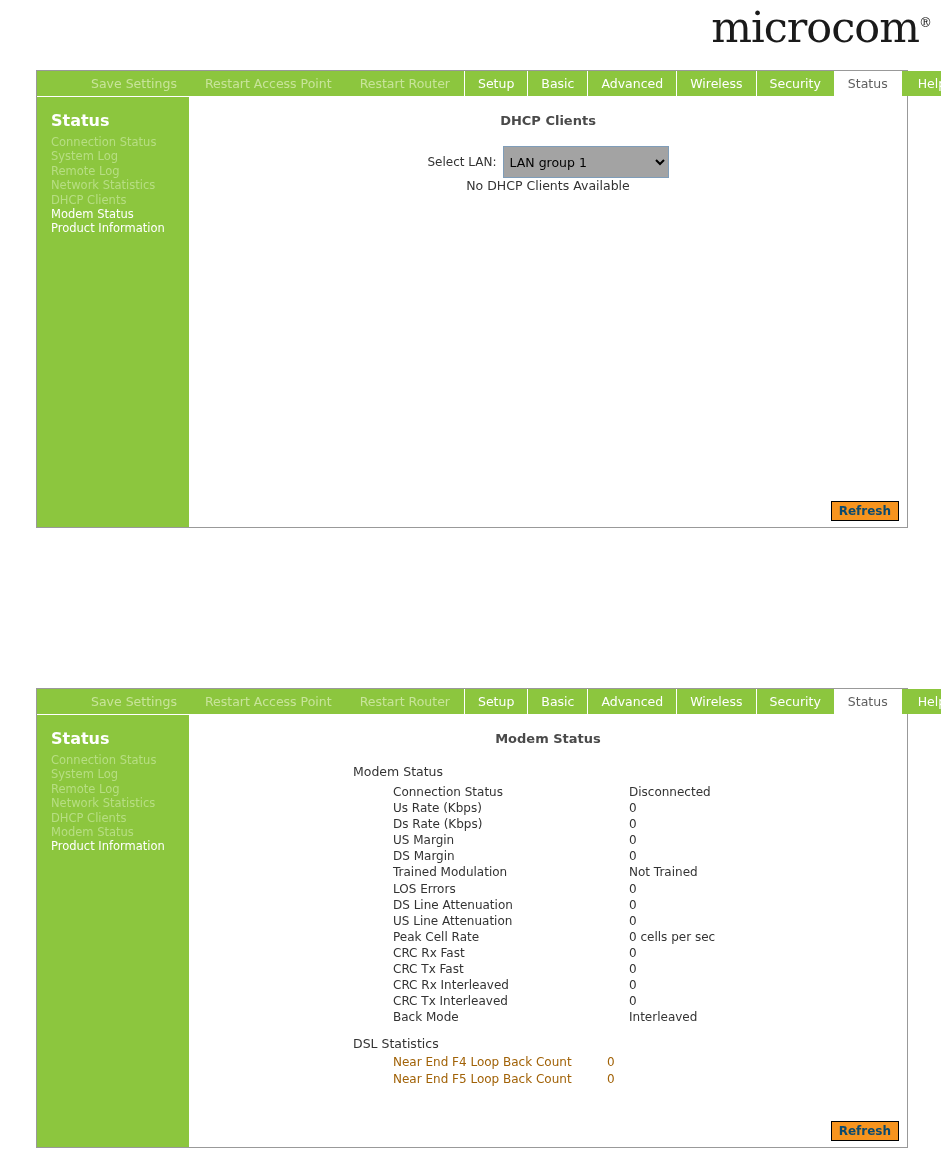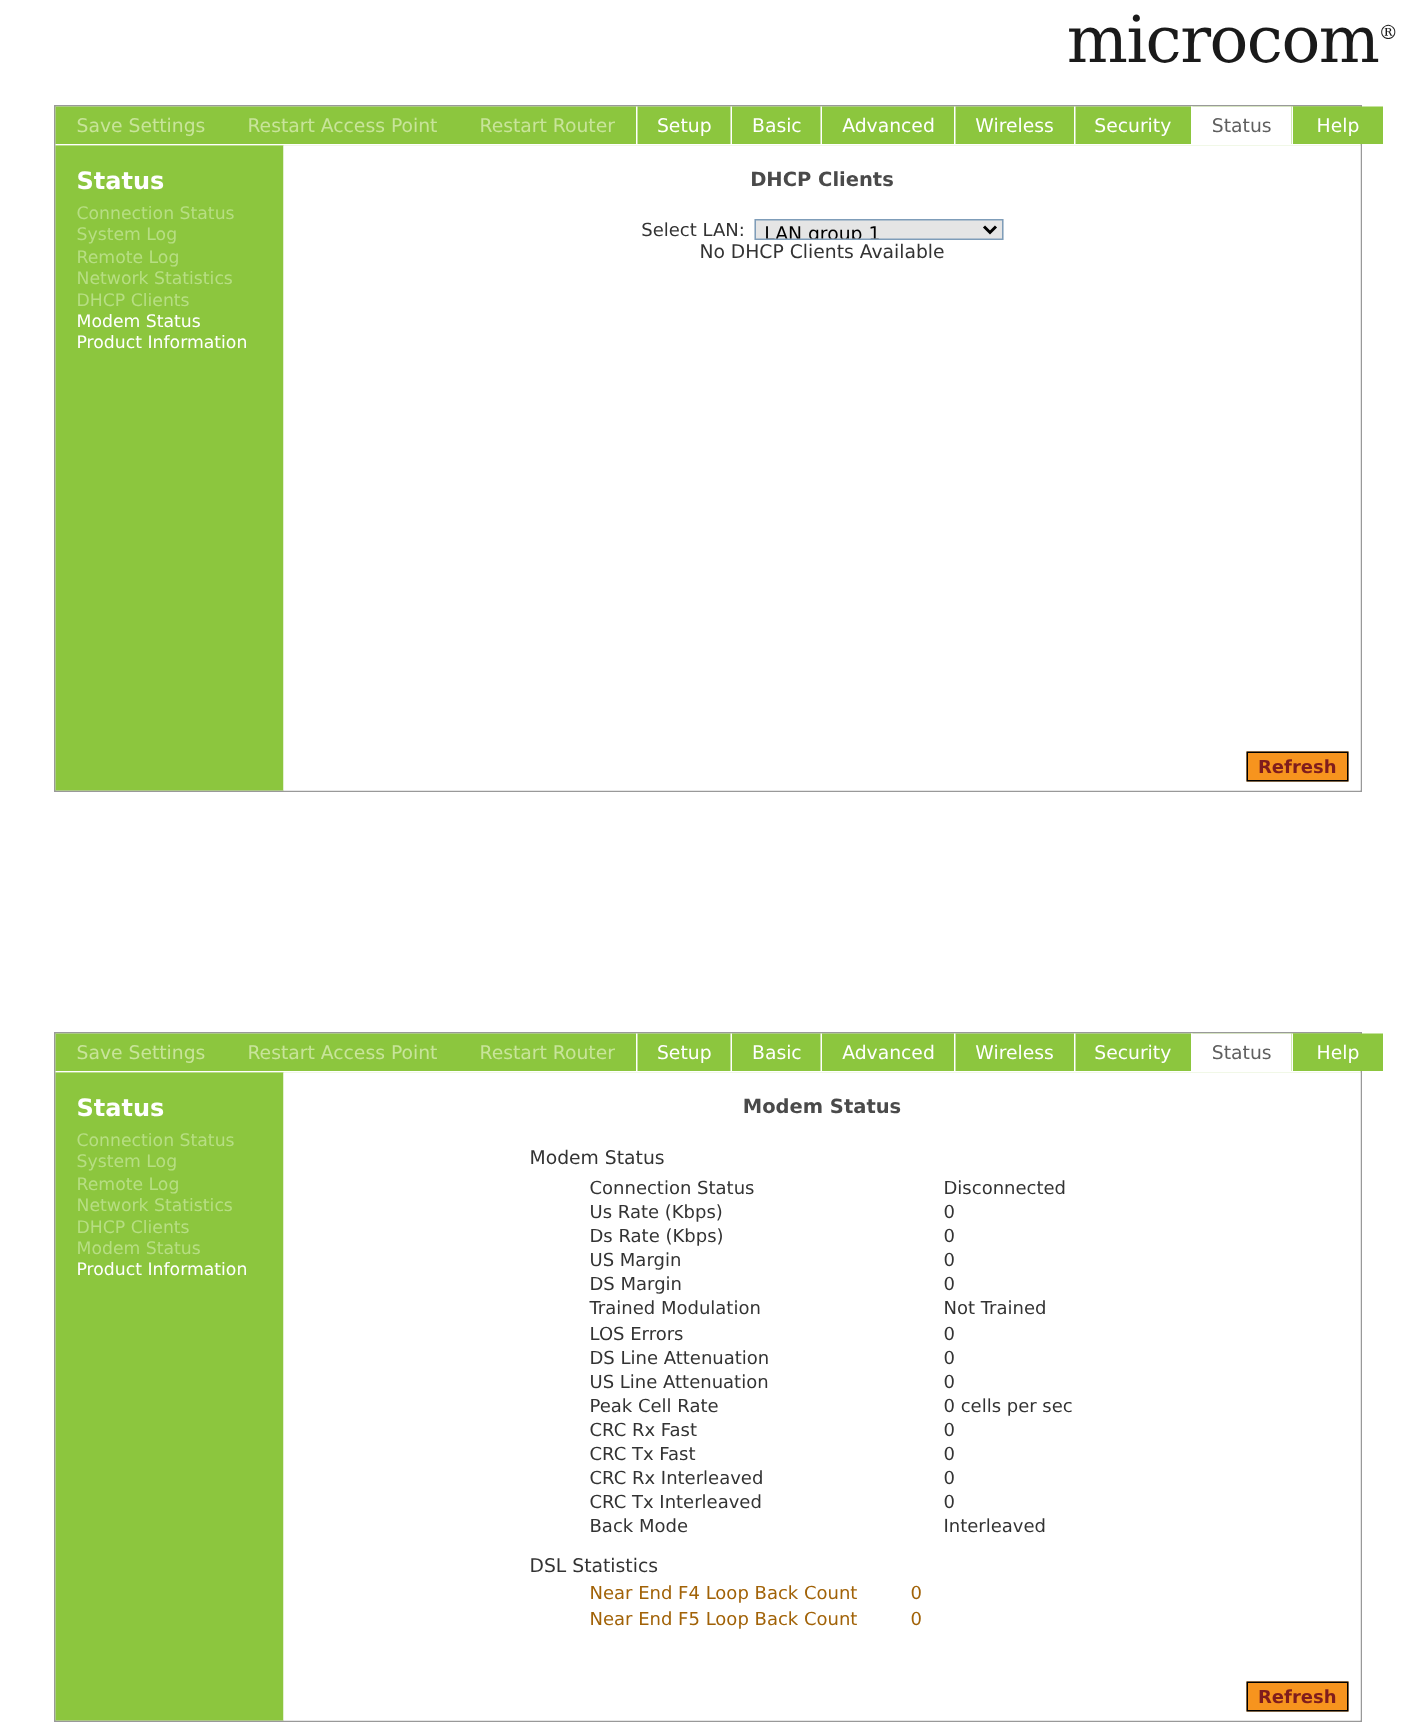--- a/index.html
+++ b/index.html
@@ -55,20 +55,21 @@
     background: #8cc63e;
     display: flex;
     align-items: stretch;
     font-size: 12.5px;
     border-bottom: 1px solid #ffffff;
   }
   .nav-left {
     display: flex;
     align-items: flex-end;
     flex: 0 0 auto;
+    padding-left: 40px;
   }
   .nav-action {
     color: #c8e49a;
     padding: 0 14px 0 14px;
     line-height: 25px;
     white-space: nowrap;
     cursor: default;
   }
   .nav-spacer { flex: 1 1 auto; }
   .nav-right {
@@ -145,23 +146,23 @@
     gap: 6px;
   }
   .select-label {
     font-size: 12px;
     color: #333;
   }
   .lan-select {
     font-family: "DejaVu Sans", sans-serif;
     font-size: 12.5px;
     width: 166px;
-    height: 14px;
+    height: 32px;
     border: 1px solid #7f9db9;
-    background: #e5e5e5;
+    background: #a3a3a3;
     padding-left: 2px;
   }
   .no-clients {
     text-align: center;
     font-weight: normal;
     font-size: 12.5px;
     color: #333333;
   }
 
   
@@ -200,21 +201,21 @@
   }
   .dsl-table td.label { width: 214px; }
 
   
   .refresh-btn {
     position: absolute;
     right: 8px;
     bottom: 6px;
     background: #f7941e;
     border: 1px solid #000000;
-    color: #7f1d1d;
+    color: #0c4a6e;
     font-family: "DejaVu Sans", sans-serif;
     font-size: 12px;
     font-weight: bold;
     padding: 2px 7px;
     cursor: pointer;
   }
 </style>
 </head>
 <body>
 

